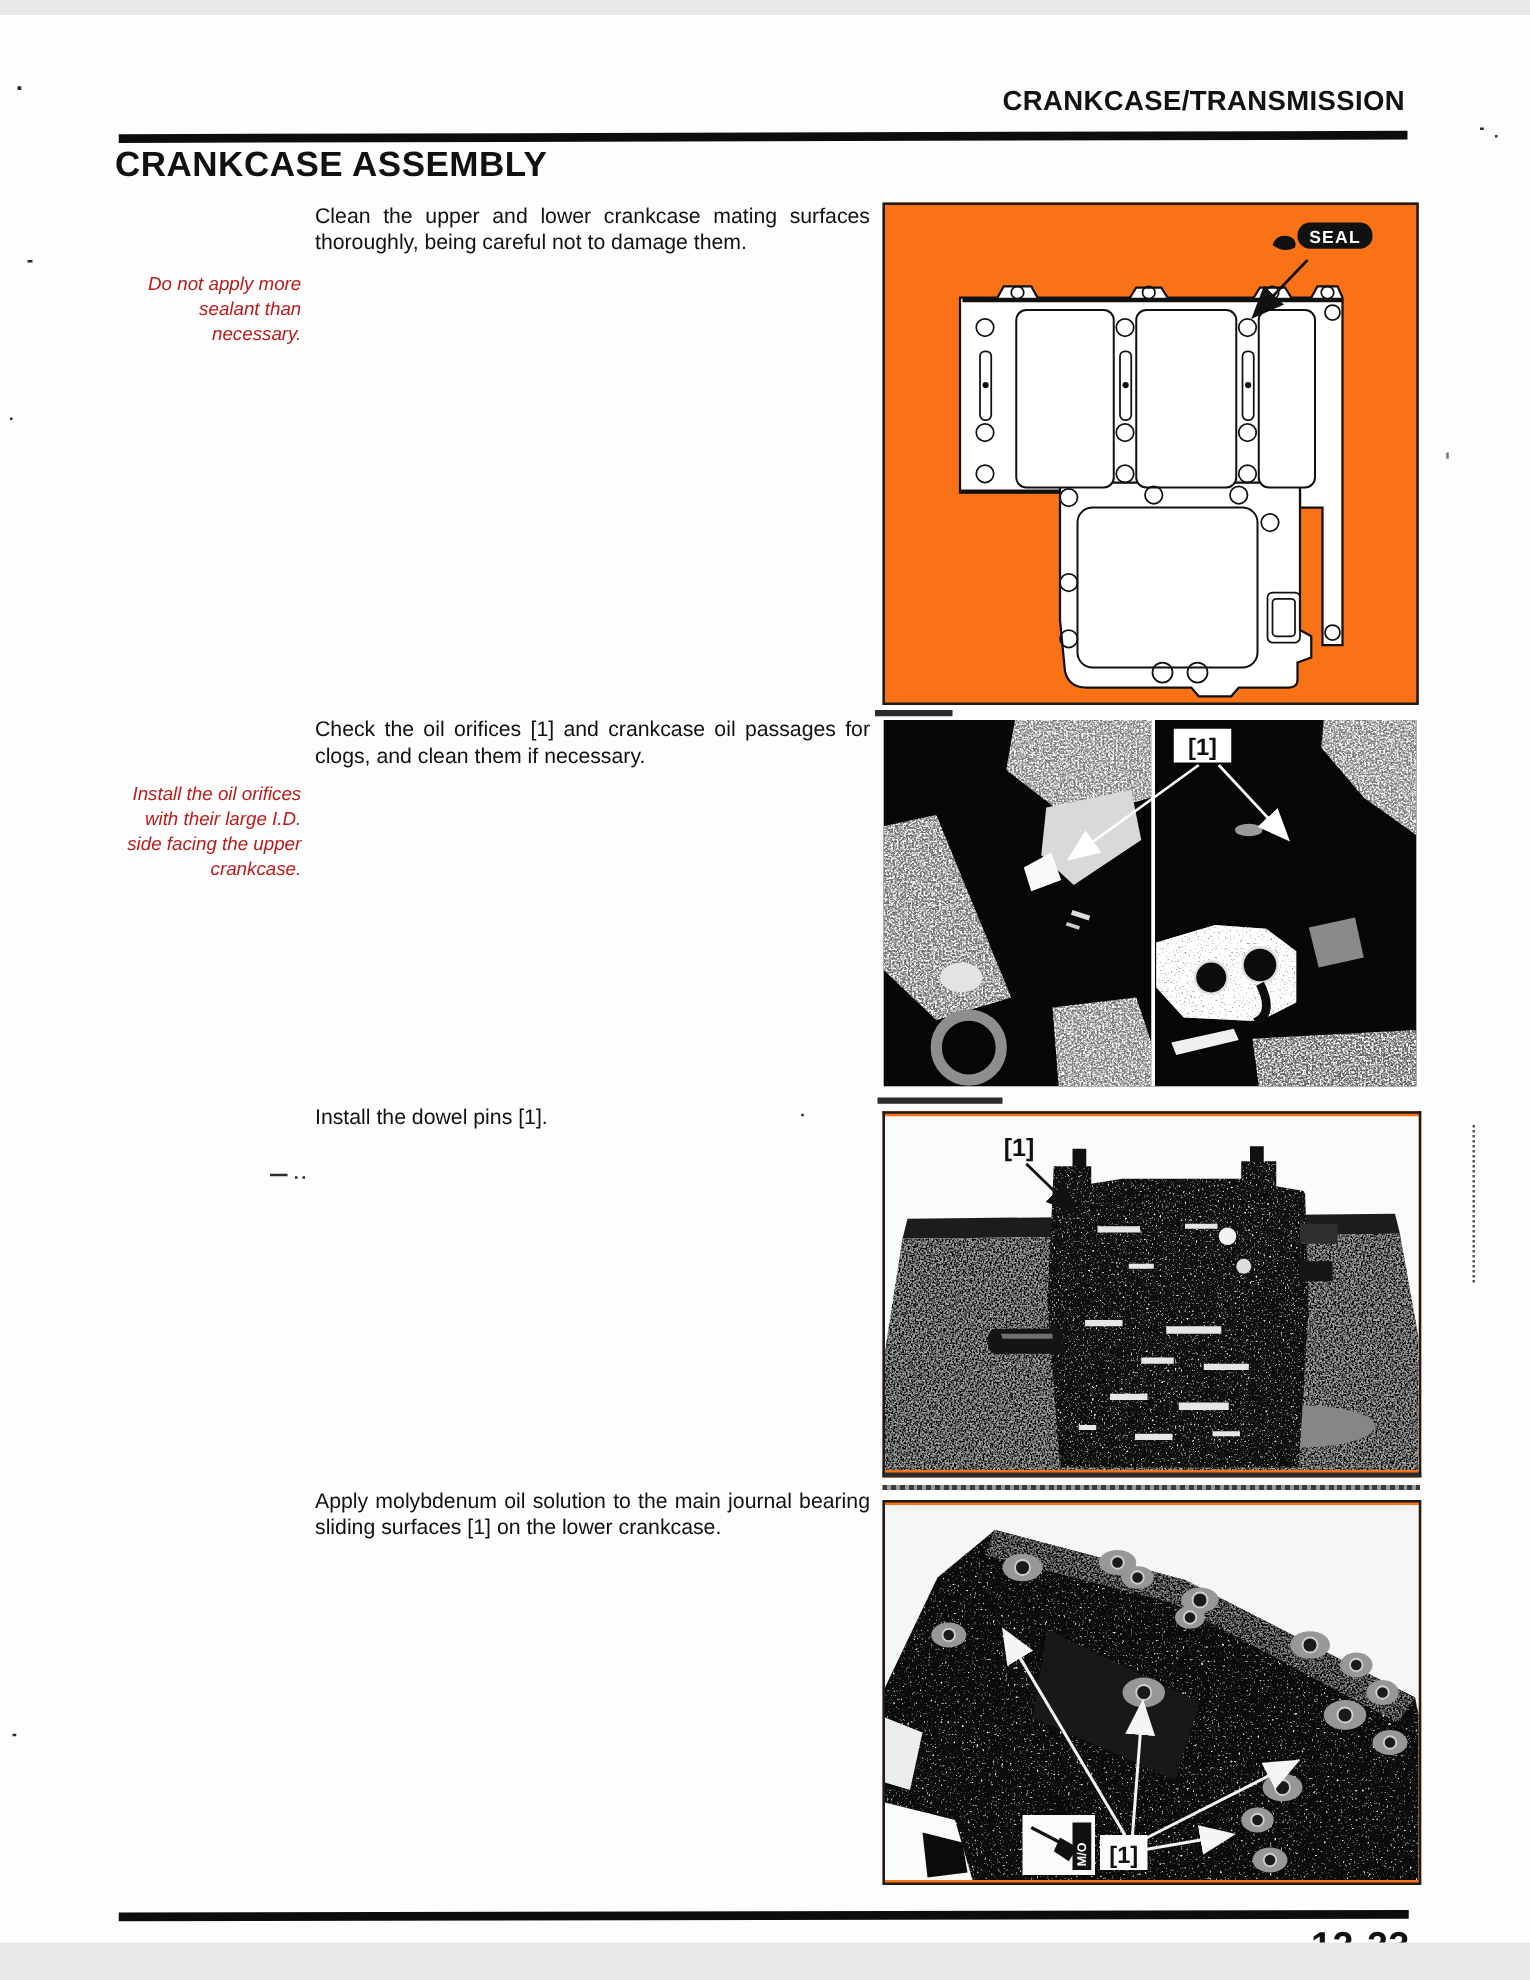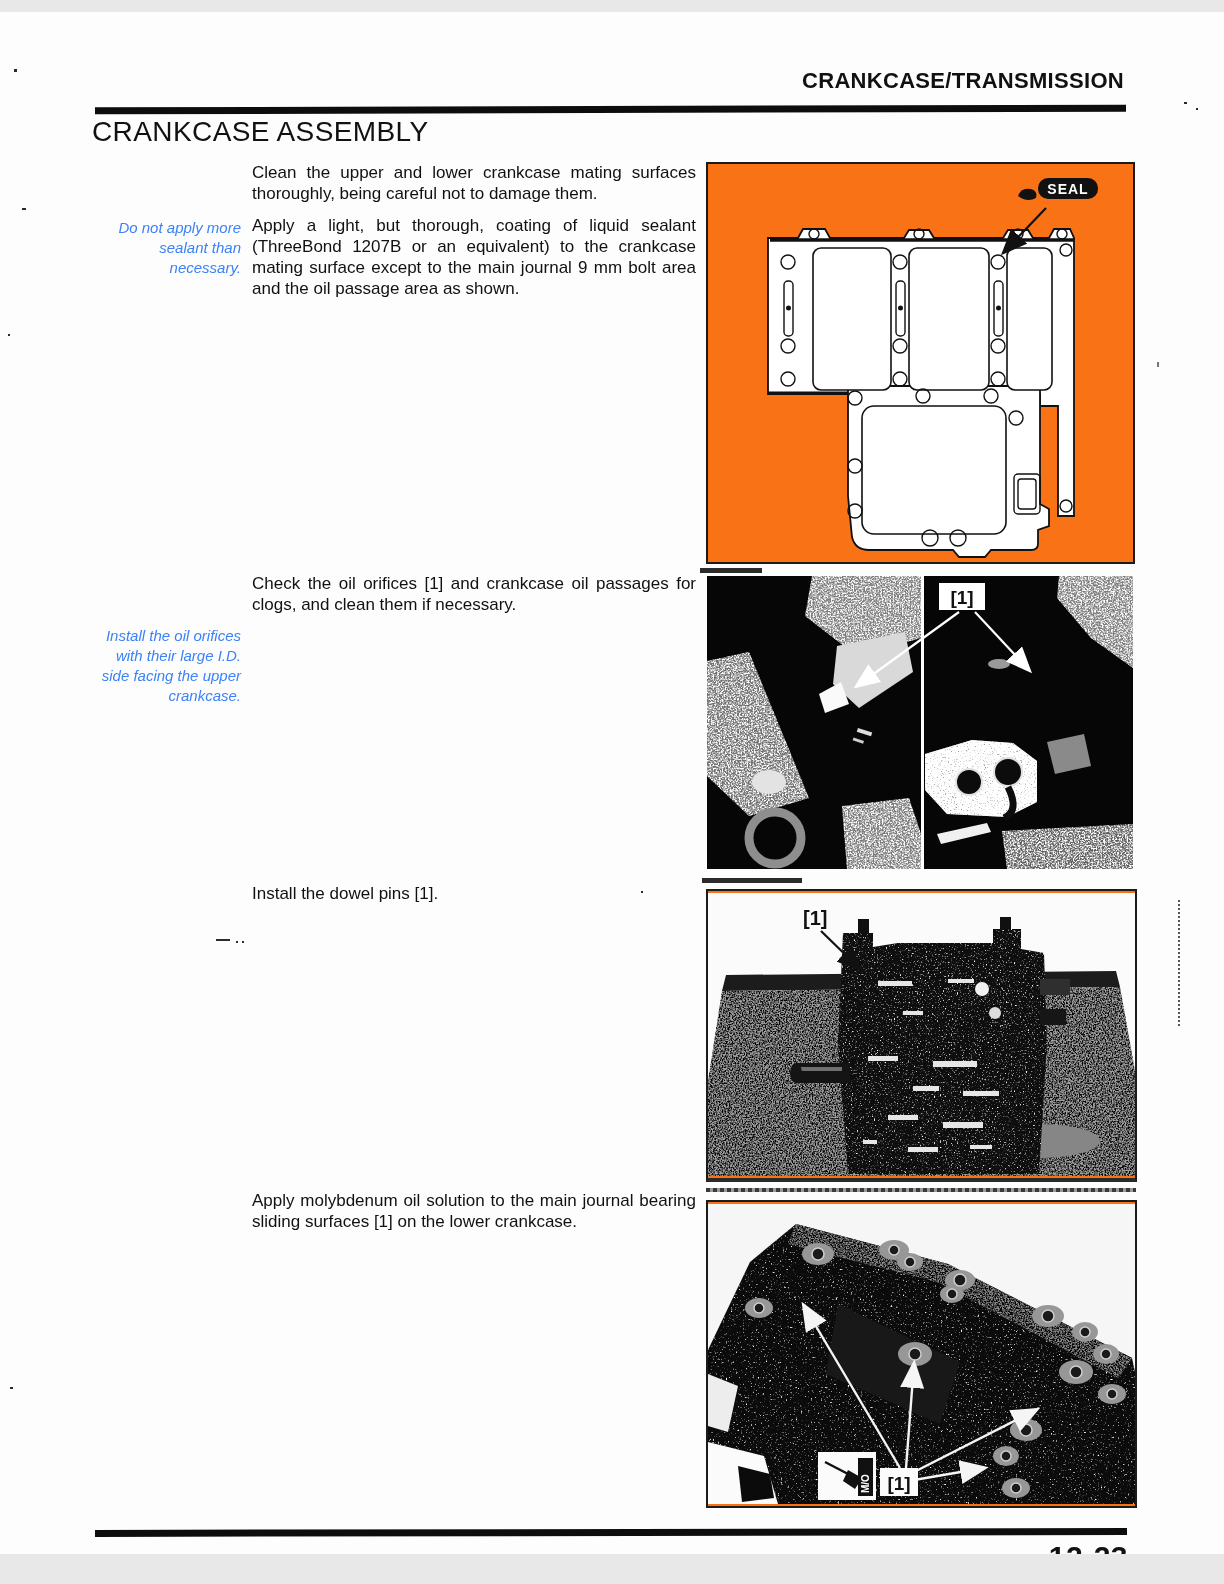--- a/index.html
+++ b/index.html
@@ -9,29 +9,29 @@
     font-family:"Liberation Sans",sans-serif;color:#111;
   }
   .abs{position:absolute;}
   .header-title{
     top:56px;right:100px;font-size:22px;font-weight:bold;letter-spacing:.3px;
   }
   .rule{background:#0d0d0d;}
   .top-rule{left:95px;top:94px;width:1031px;height:7px;transform:rotate(-0.15deg);}
   .bottom-rule{left:95px;top:1517px;width:1032px;height:7px;transform:rotate(-0.1deg);}
   .section-title{
-    left:92px;top:104px;font-size:28px;font-weight:normal;letter-spacing:.4px;margin:0;
+    left:92px;top:104px;font-size:28px;font-weight:bold;letter-spacing:.4px;margin:0;
   }
   .body-par{
     left:252px;width:444px;font-size:17px;line-height:21px;
     text-align:justify;margin:0;
   }
   .margin-note{
     left:95px;width:146px;font-size:15px;line-height:20px;
-    font-style:italic;text-align:right;color:#3b82f6;
+    font-style:italic;text-align:right;color:#b91c1c;
   }
   .p1{top:150px;} .p2{top:203px;} .n1{top:206px;}
   .p3{top:561px;} .p4{top:610px;} .n2{top:614px;}
   .p5{top:871px;} .p6{top:1178px;}
   .figure{background:#f97316;}
   .fig1{left:706px;top:150px;width:425px;height:398px;border:2px solid #1b1b1b;}
   .fig2{left:707px;top:564px;width:426px;height:293px;background:#060606;}
   .fig3{left:706px;top:877px;width:427px;height:287px;border:2px solid #1b1b1b;border-bottom:4px solid #2a2a2a;}
   .fig4{left:706px;top:1188px;width:427px;height:304px;border:2px solid #1b1b1b;}
   .figure svg{display:block;width:100%;height:100%;}
@@ -47,21 +47,20 @@
 <body>
 
 <div class="page">
 
   <div class="abs header-title">CRANKCASE/TRANSMISSION</div>
   <div class="abs rule top-rule"></div>
   <h1 class="abs section-title">CRANKCASE ASSEMBLY</h1>
 
   <p class="abs body-par p1">Clean the upper and lower crankcase mating surfaces thoroughly, being careful not to damage them.</p>
   <div class="abs margin-note n1">Do not apply more sealant than necessary.</div>
-  <p class="abs body-par p2">Apply a light, but thorough, coating of liquid sealant (ThreeBond 1207B or an equivalent) to the crankcase mating surface except to the main journal 9 mm bolt area and the oil passage area as shown.</p>
   <p class="abs body-par p3">Check the oil orifices [1] and crankcase oil passages for clogs, and clean them if necessary.</p>
   <div class="abs margin-note n2">Install the oil orifices with their large I.D. side facing the upper crankcase.</div>
   <p class="abs body-par p5">Install the dowel pins [1].</p>
   <p class="abs body-par p6">Apply molybdenum oil solution to the main journal bearing sliding surfaces [1] on the lower crankcase.</p>
 
   <div class="abs figure fig1">
     <svg viewBox="0 0 425 394">
       <defs>
         <marker id="ab1" orient="auto" markerWidth="12" markerHeight="10" refX="10" refY="5">
           <path d="M0,0 L12,5 L0,10 Z" fill="#111"></path>

